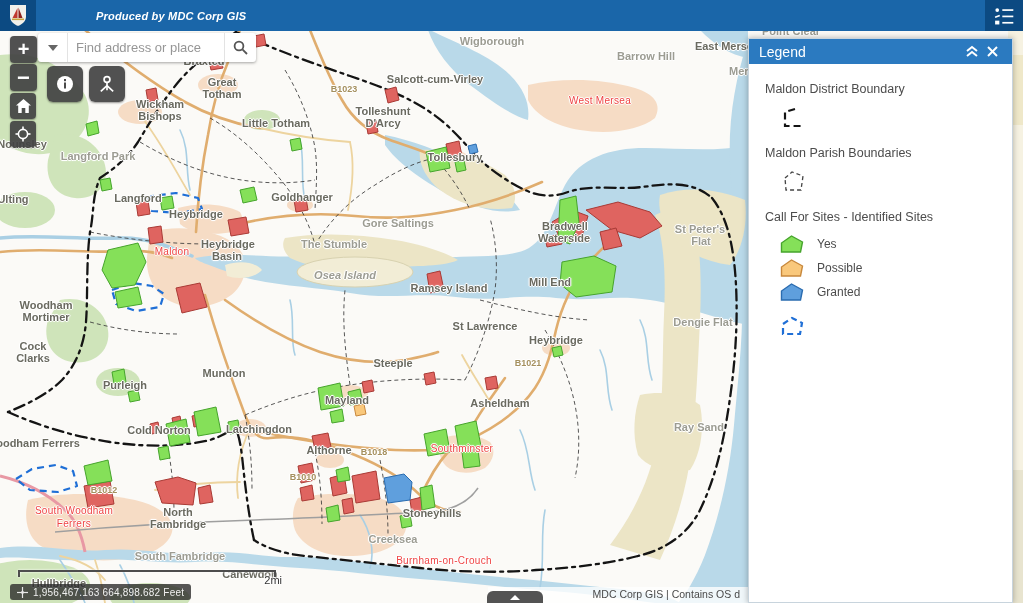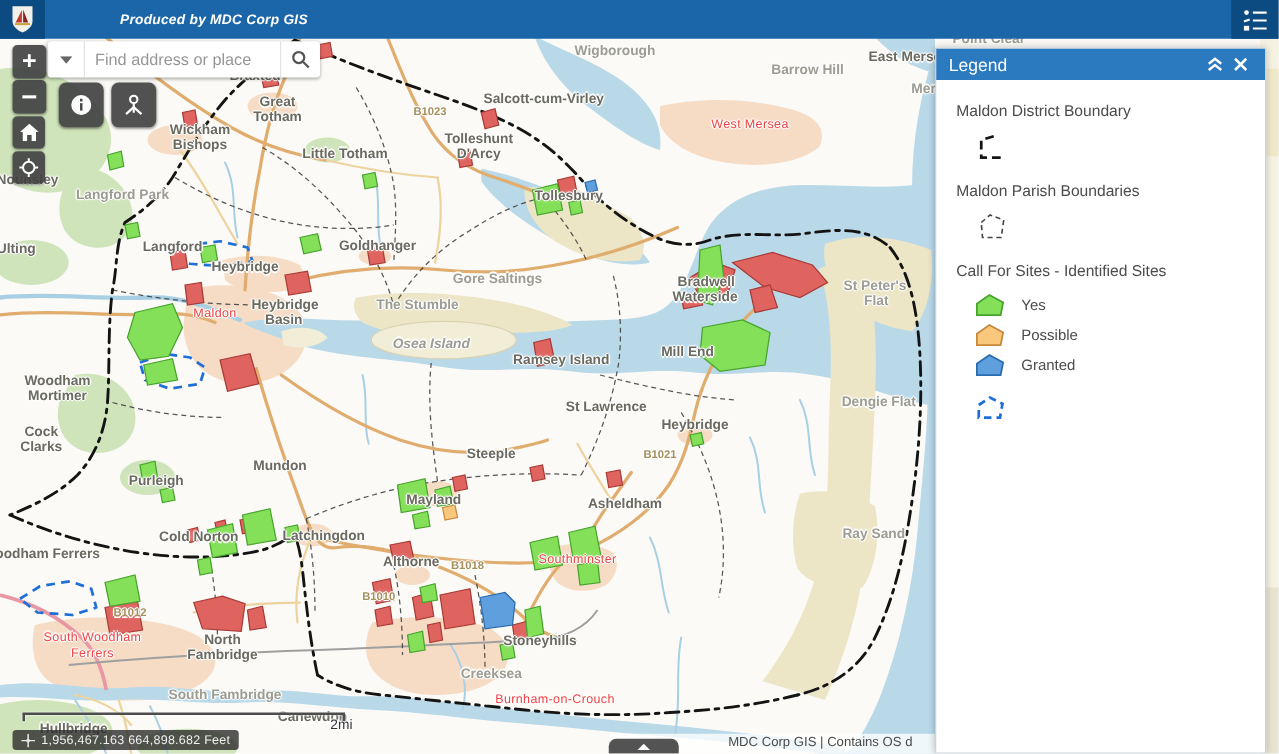--- a/index.html
+++ b/index.html
@@ -72,21 +72,21 @@
   .scalebar{position:absolute;left:18px;top:570px;width:258px;border-top:2px solid #4d4d4d;z-index:15;
             filter:drop-shadow(0 0 1px #fff)}
   .scalebar::before,.scalebar::after{content:"";position:absolute;top:-1px;width:2px;height:6px;background:#4d4d4d}
   .scalebar::before{left:0}.scalebar::after{right:0}
   .scalebar .lbl{position:absolute;right:-6px;top:2px;font-size:11px;color:#333;
                  text-shadow:0 0 2px #fff,0 0 2px #fff}
   .coords{position:absolute;left:10px;top:584px;height:16px;background:rgba(40,40,40,.78);border-radius:3px;
           display:flex;align-items:center;gap:5px;padding:0 7px;z-index:15}
   .coords .txt{font-size:10px;color:#f0f0f0;letter-spacing:.2px}
   .attribution{position:absolute;left:488px;bottom:0;width:260px;height:16px;background:rgba(255,255,255,.78);
-               font-size:10.5px;color:#4a4a4a;text-align:right;padding:1px 18px;white-space:nowrap;overflow:hidden;z-index:10}
+               font-size:10.5px;color:#4a4a4a;text-align:right;padding:1px 8px;white-space:nowrap;overflow:hidden;z-index:10}
   .table-toggle{position:absolute;left:487px;top:591px;width:56px;height:12px;background:rgba(68,68,68,.92);
                 border-radius:6px 6px 0 0;display:flex;align-items:center;justify-content:center;cursor:pointer;z-index:16}
   .table-toggle .tri{width:0;height:0;border-left:5px solid transparent;border-right:5px solid transparent;border-bottom:5px solid #fff}
 
   
   .legend{position:absolute;left:748px;top:38px;width:265px;height:565px;background:#fff;z-index:25;
           box-shadow:0 0 6px rgba(0,0,0,.3);border:1px solid #c8d4dd}
   .lg-head{height:25px;background:var(--legend-header);color:#fff;display:flex;align-items:center;padding:0 10px}
   .lg-head .ttl{font-size:14px;font-weight:500;flex:1}
   .lg-head .ic{width:20px;height:20px;display:flex;align-items:center;justify-content:center;cursor:pointer}

